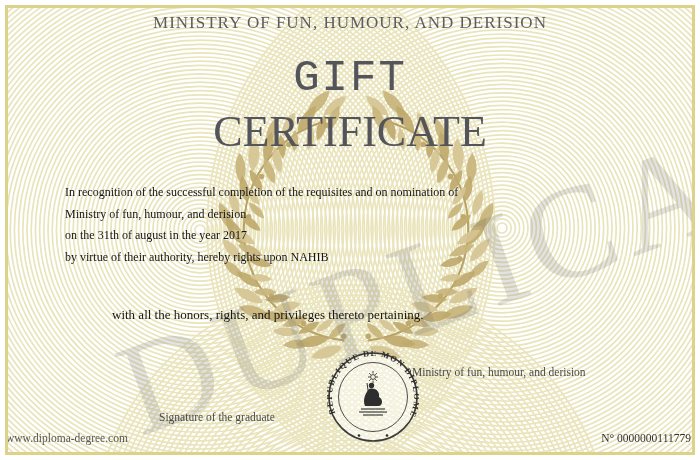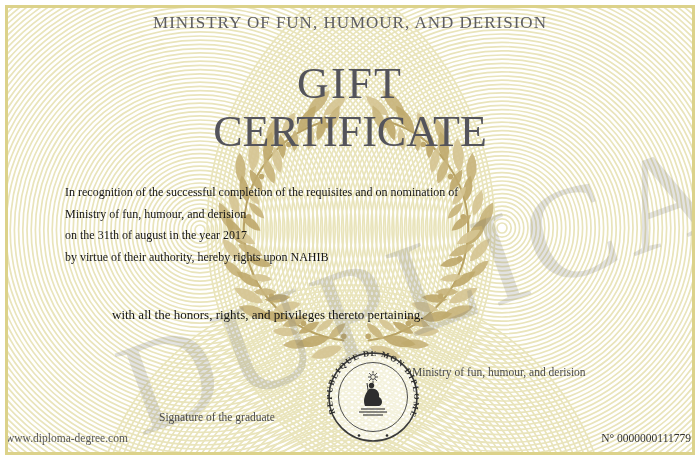--- a/index.html
+++ b/index.html
@@ -15,21 +15,21 @@
     font-size:132px;line-height:132px;font-weight:400;letter-spacing:8px;
     color:rgba(125,125,125,0.22);
     transform:rotate(-20deg);transform-origin:0 100%;
     white-space:nowrap;user-select:none;
   }
   
   .frame{position:absolute;left:5px;top:5px;right:5px;bottom:5px;border:3px solid #dcd28a;pointer-events:none;}
   
   .hdr{position:absolute;left:0;right:0;top:13px;text-align:center;font-size:17px;letter-spacing:1px;color:#5d5d61;}
   .title{position:absolute;left:0;right:0;text-align:center;font-size:44px;line-height:1;color:#54545b;}
-  .title1{top:62px;letter-spacing:2px;}
+  .title1{top:56px;letter-spacing:2px;font-family:Liberation Mono, monospace;}
   .title2{top:110px;letter-spacing:0px;}
   .body{position:absolute;left:65px;top:182px;font-size:12px;line-height:21.7px;color:#151515;}
   .closing{position:absolute;left:112px;top:307px;font-size:13px;color:#151515;}
   .sig{position:absolute;top:366px;font-size:11.5px;color:#4a4a4a;}
   .sig.left{left:159px;margin-top:45px;}
   .sig.right{left:412px;}
   .foot{position:absolute;top:432px;font-size:11.5px;}
   .foot.left{left:6px;color:#565656;}
   .foot.right{right:9px;color:#333333;}
   #sealSvg{position:absolute;left:327px;top:351px;}

